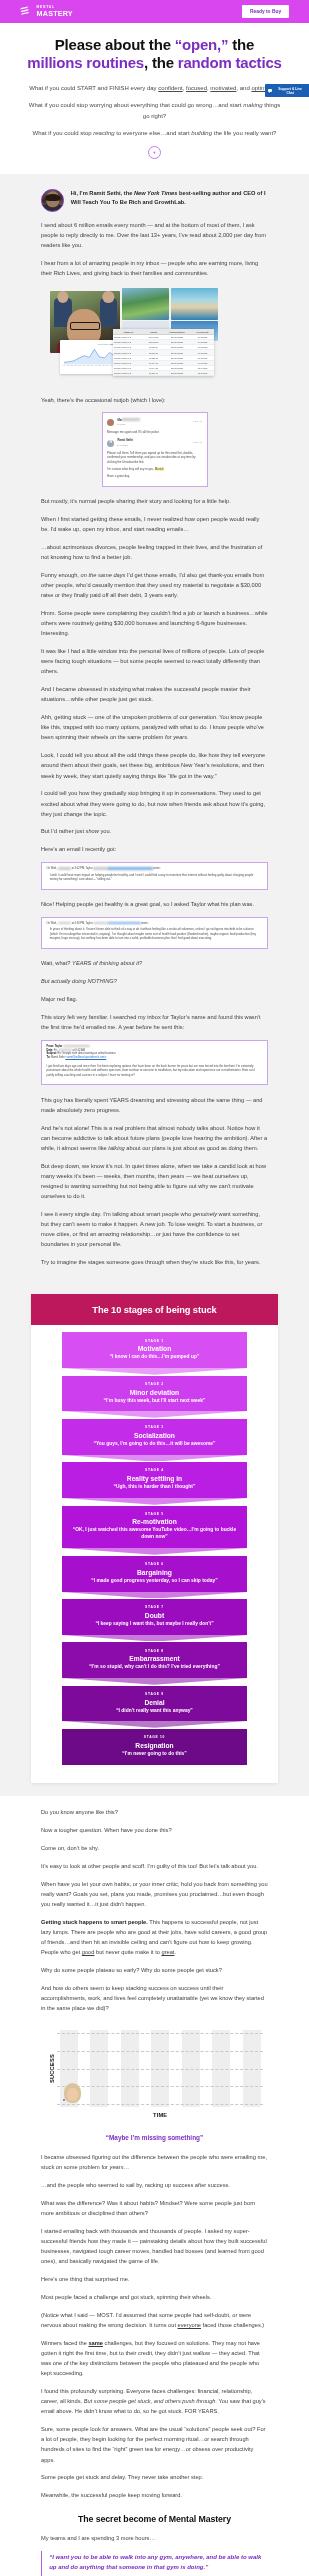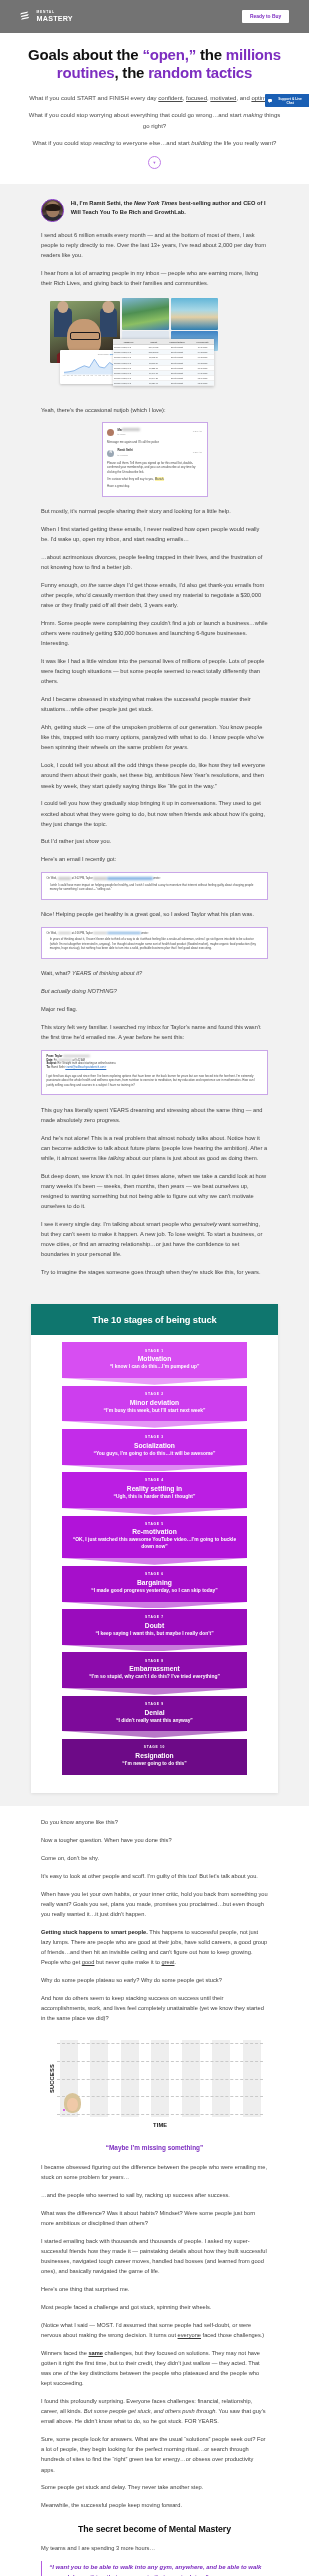--- a/index.html
+++ b/index.html
@@ -6,22 +6,22 @@
   html, body { margin:0; padding:0; }
   body {
     width:309px;
     background:#ffffff;
     font-family:"Liberation Sans", sans-serif;
     color:#3c3c3c;
     -webkit-font-smoothing:antialiased;
   }
   
   .topbar {
-    background:#737373;
-    height:33px;
+    background:#d946ef;
+    height:23px;
     display:flex;
     align-items:center;
     justify-content:space-between;
     padding:0 19.6px;
   }
   .brand { display:flex; align-items:center; gap:3.6px; }
   .brand-mark { display:block; }
   .brand-text { line-height:1; }
   .brand-top {
     color:#ffffff; font-size:3.3px; letter-spacing:0.8px; font-weight:700;
@@ -175,21 +175,21 @@
   .mail .lnk { color:#2a6fc4; text-decoration:underline; }
   .mail .meta { font-size:2.6px; color:#444; line-height:1.5; }
   .mail .meta b { color:#111; }
   
   .stages-wrap { background:#f2f2f2; padding:3.1px 0 13.4px; }
   .stages {
     width:247px; margin:0 auto; background:#ffffff;
     box-shadow:0 0.5px 3.1px rgba(0,0,0,.09); padding-bottom:10.3px;
   }
   .stages-head {
-    background:#0f766e; color:#fff; text-align:center;
+    background:#be185d; color:#fff; text-align:center;
     font-size:9.3px; font-weight:800; padding:10.8px 5.2px; letter-spacing:-0.1px;
   }
   .funnel { padding:7.2px 31px 0; }
   .stage { position:relative; margin-bottom:7.7px; }
   .stage-box {
     padding:6.2px 7.2px 7.7px; text-align:center; color:#fff;
   }
   .stage-num {
     font-size:3.3px; font-weight:800; letter-spacing:0.7px; margin-bottom:2.6px;
   }
@@ -278,21 +278,21 @@
     </svg>
     <span class="brand-text">
       <span class="brand-top">MENTAL</span>
       <span class="brand-bottom">MASTERY</span>
     </span>
   </div>
   <button class="buy-btn">Ready to Buy</button>
 </div>
 
 <div class="hero" style="position:relative;">
-  <h1><span>Goals about the </span><span class="pp">“open,”</span><span> the </span><span class="pp">millions routines</span><span>, the </span><span class="pp">random tactics</span></h1>
+  <h1><span>Please about the </span><span class="pp">“open,”</span><span> the </span><span class="pp">millions routines</span><span>, the </span><span class="pp">random tactics</span></h1>
   <p><span>What if you could START and FINISH every day </span><u>confident</u><span>, </span><u>focused</u><span>, </span><u>motivated</u><span>, and </span><u>optimistic</u><span>?</span></p>
   <p><span>What if you could stop worrying about everything that could go wrong…and start </span><em>making</em><span> things go right?</span></p>
   <p><span>What if you could stop </span><em>reacting</em><span> to everyone else…and start </span><em>building</em><span> the life you really want?</span></p>
   <div class="scroll-circle">▾</div>
   <div class="chatbtn" style="top:61px;">
     <span class="bubble"></span>
     <span>Support &amp; Live Chat</span>
   </div>
 </div>
 

